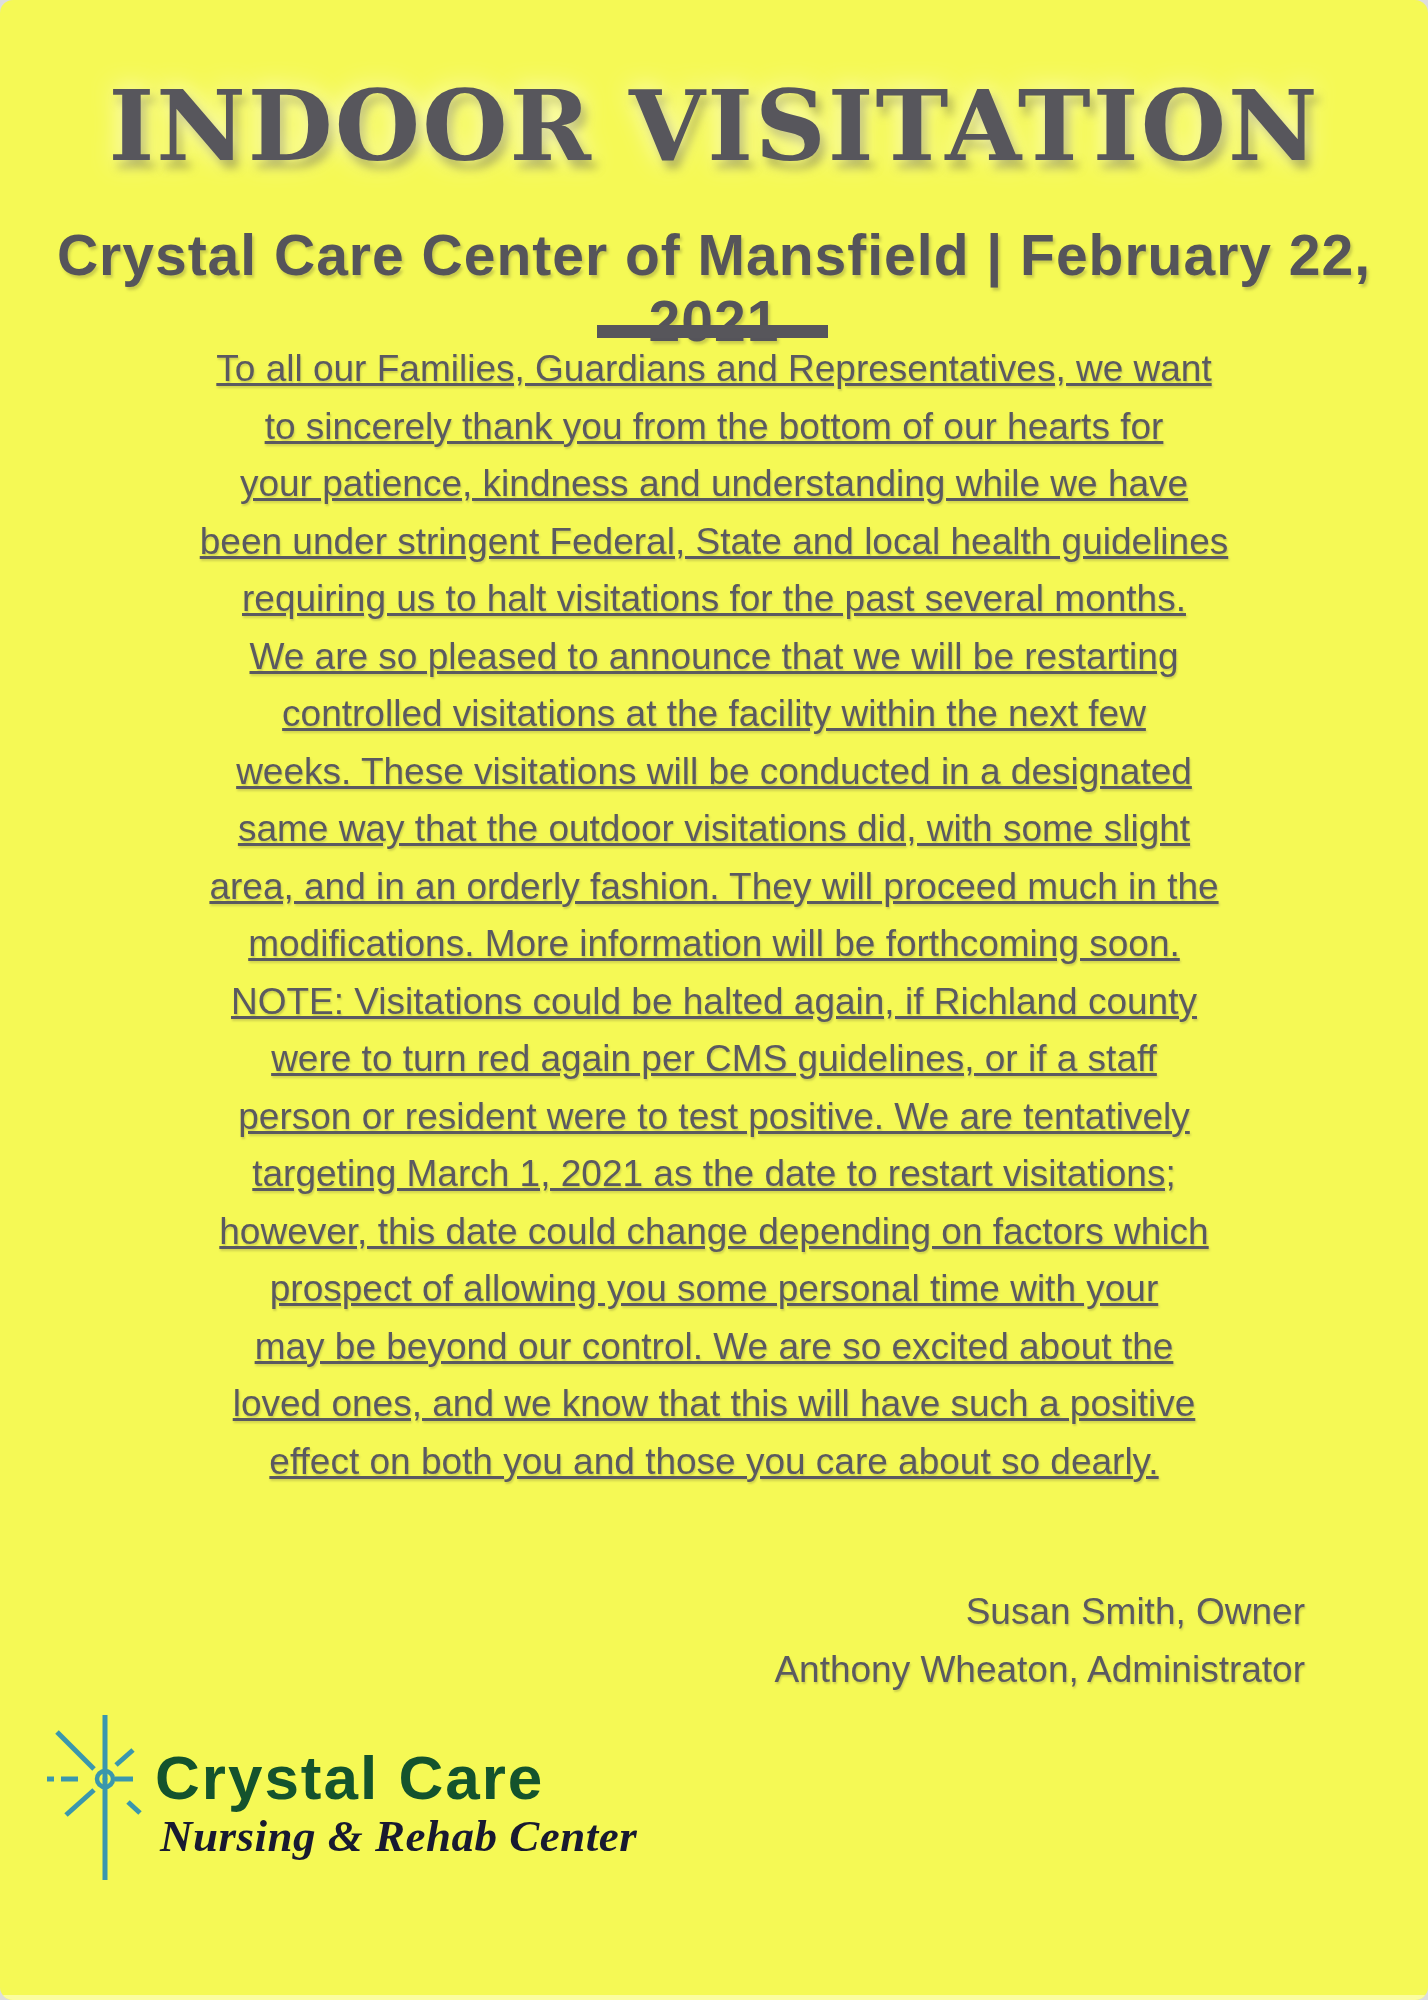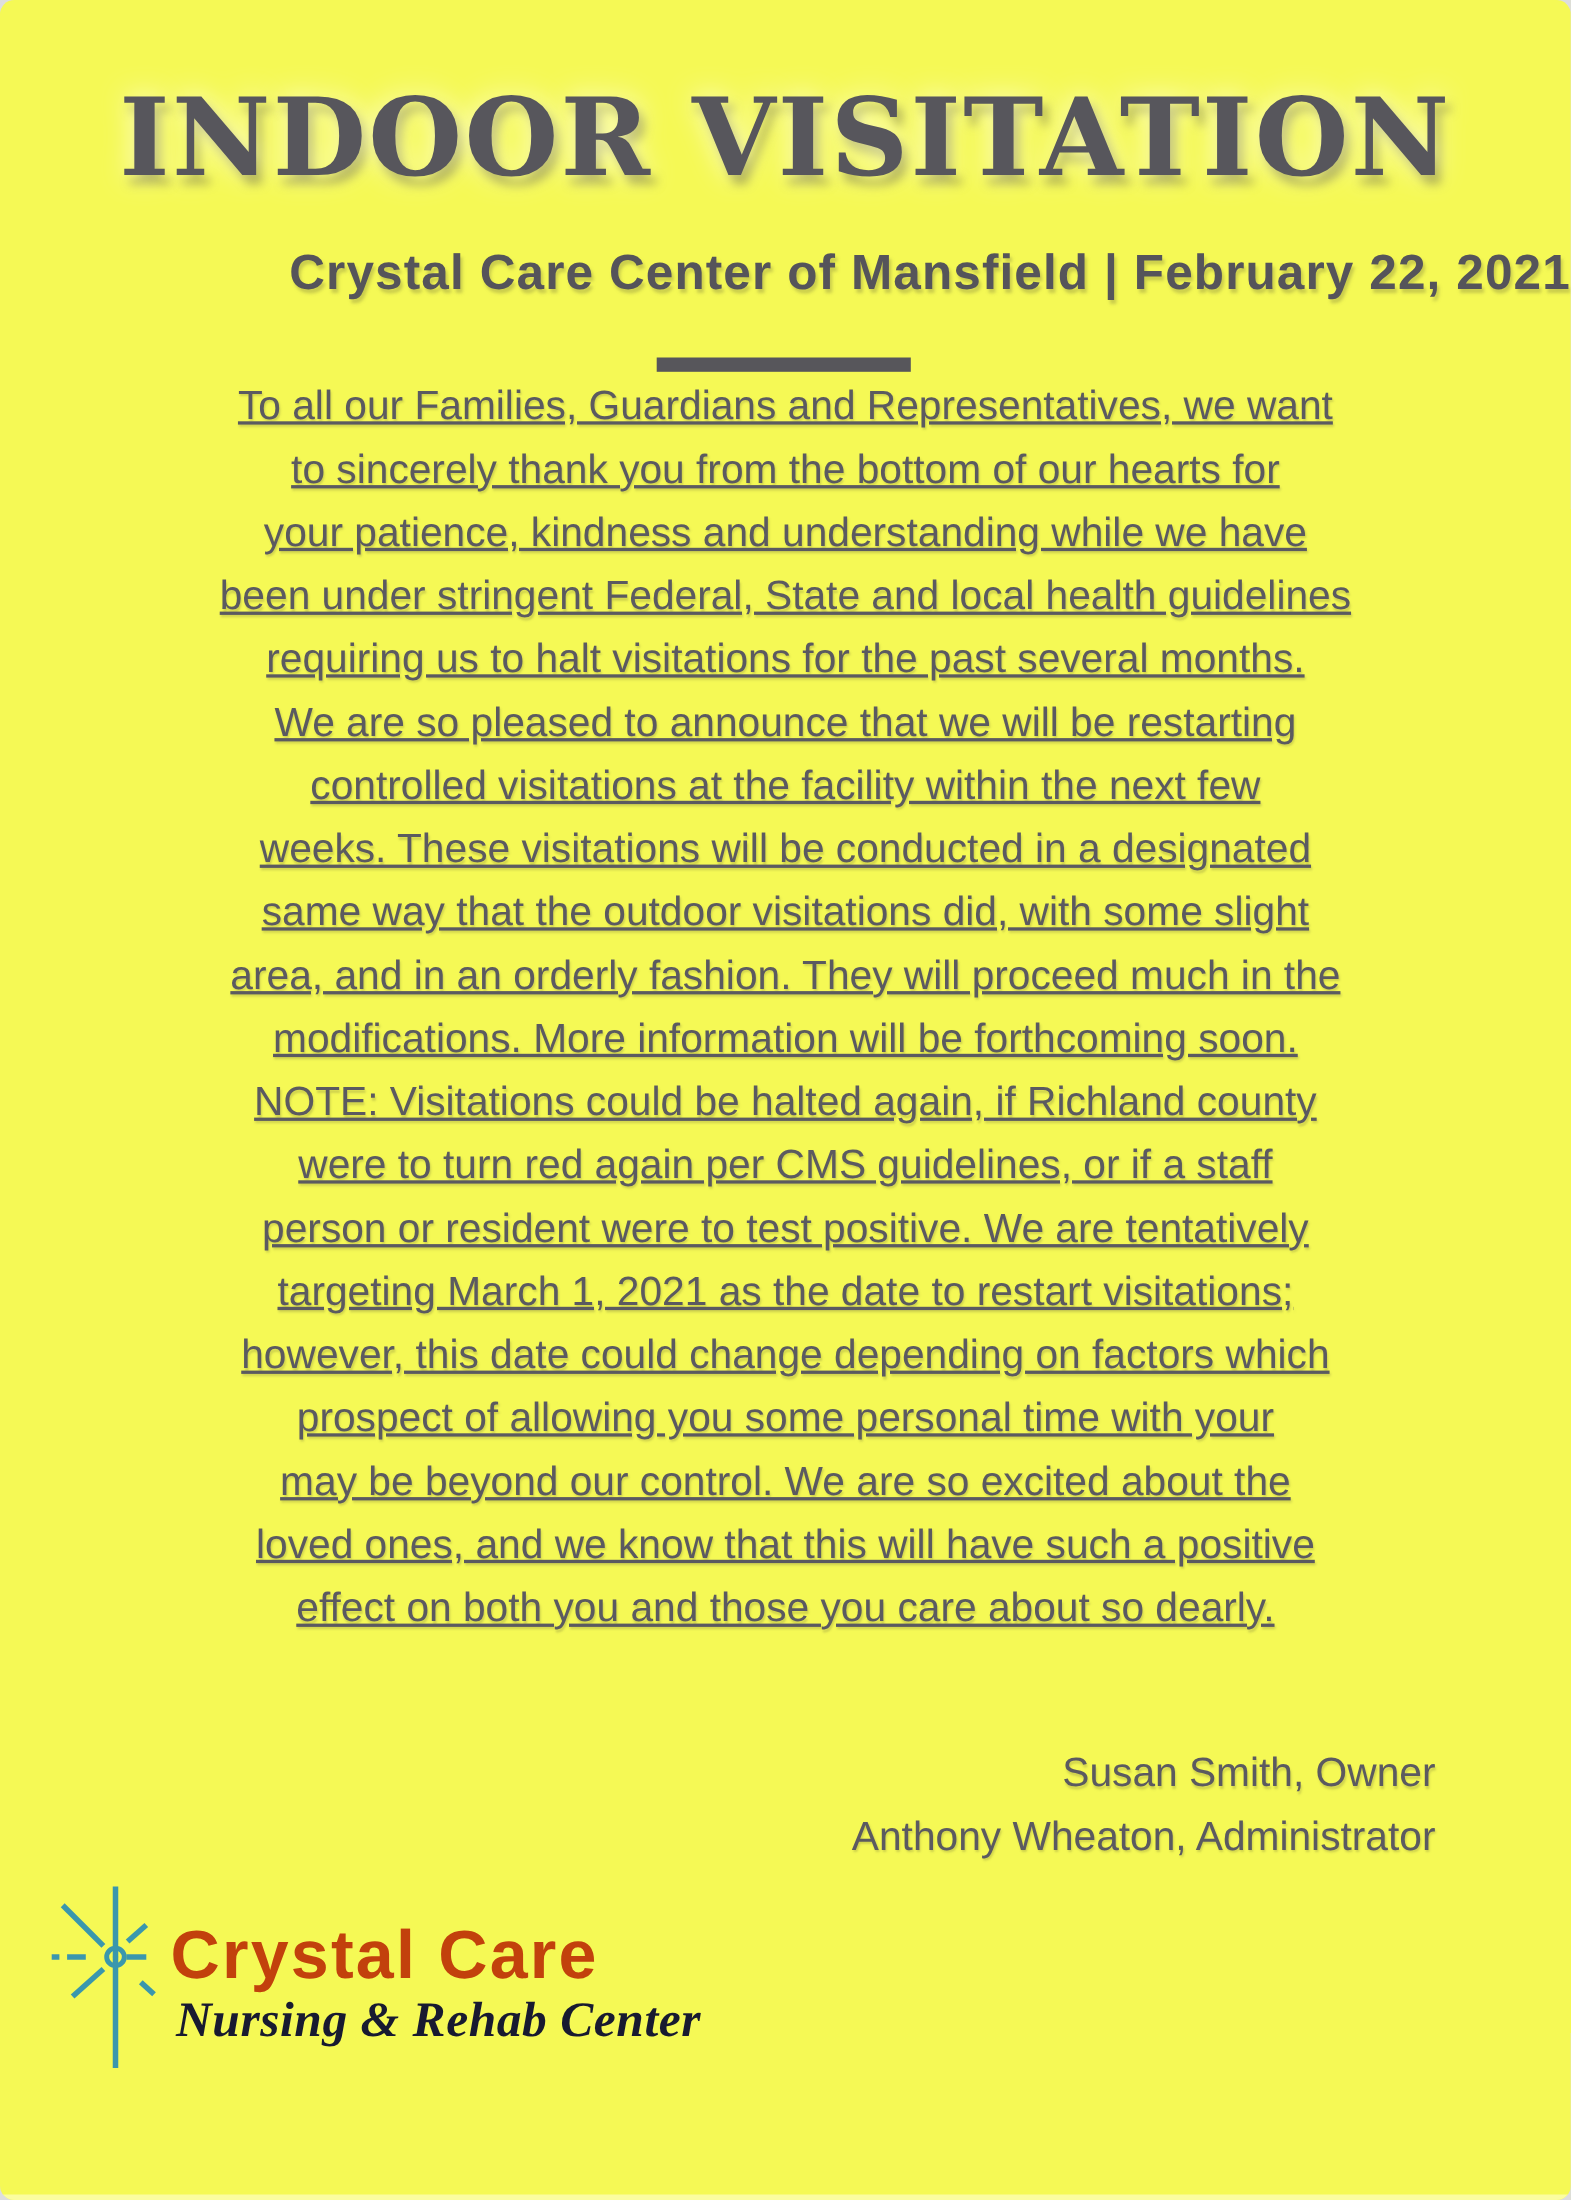--- a/index.html
+++ b/index.html
@@ -19,23 +19,23 @@
     font-family:"DejaVu Serif","Liberation Serif",serif;
     font-weight:900;
     font-size:98px;
     line-height:1.1;
     letter-spacing:2px;
     color:#57565c;
     text-shadow:0 0 26px rgba(255,255,235,.85), 5px 8px 9px rgba(110,110,45,.55);
   }
   .subtitle{
     position:absolute;top:222px;left:0;width:100%;
-    text-align:right;
+    text-align:center;
     font-weight:bold;
-    font-size:45px;
+    font-size:57px;
     letter-spacing:1px;
     color:#55545a;
     text-shadow:2px 3px 3px rgba(120,120,60,.35);
   }
   .divider{
     position:absolute;top:325px;left:597px;
     width:231px;height:13px;
     background:#57565b;
   }
   .body-text{
@@ -56,21 +56,21 @@
     color:#5b5a60;
     text-shadow:1px 2px 2px rgba(120,120,60,.3);
   }
   .logo{position:absolute;left:42px;top:1712px;width:620px;height:250px;}
   .logo-icon{position:absolute;left:0;top:0;}
   .logo-name{
     position:absolute;left:113px;top:30px;
     font-weight:bold;
     font-size:62px;
     letter-spacing:2px;
-    color:#c2410c;
+    color:#14532d;
   }
   .logo-tagline{
     position:absolute;left:118px;top:98px;
     font-family:"Liberation Serif","DejaVu Serif",serif;
     font-style:italic;
     font-weight:bold;
     font-size:45px;
     letter-spacing:.5px;
     color:#181a30;
   }

